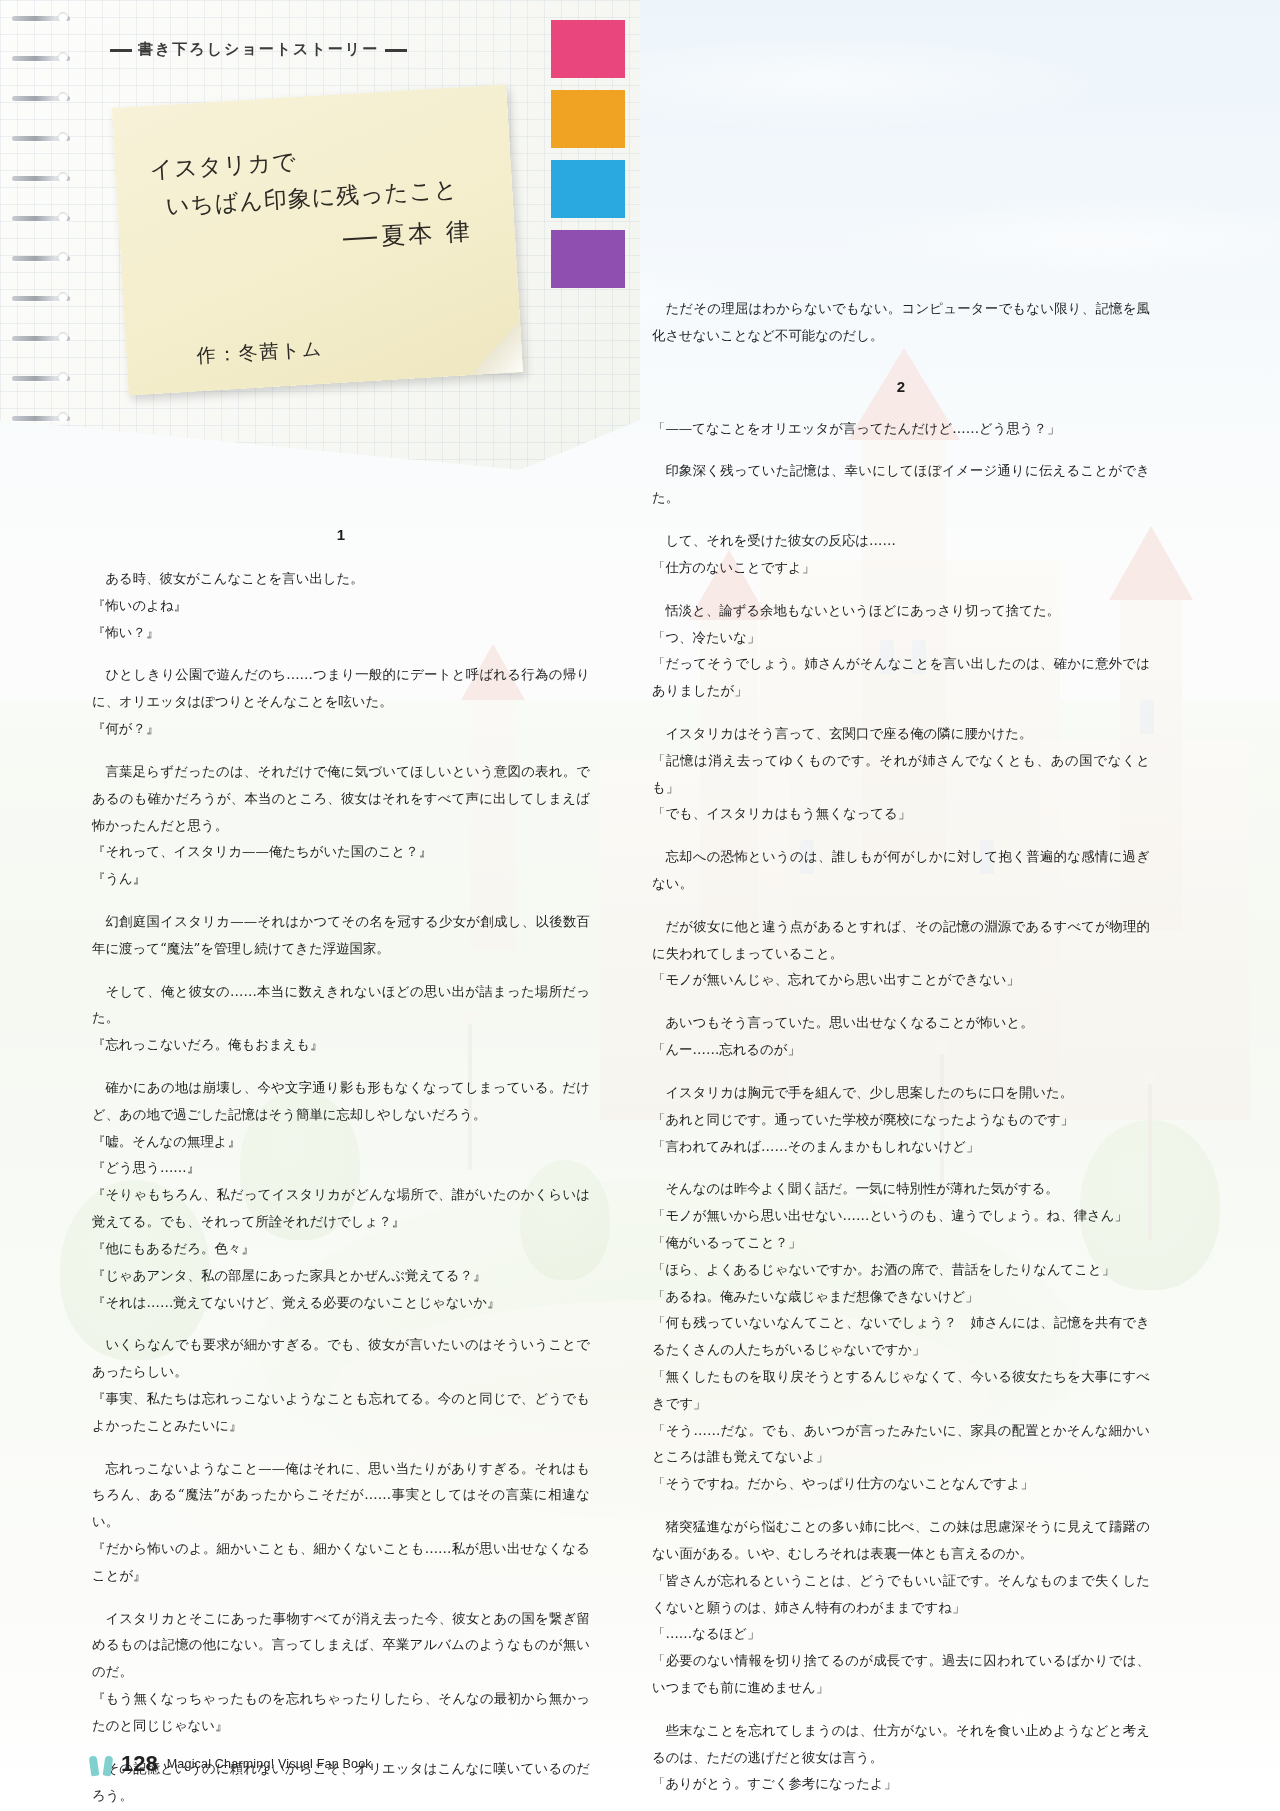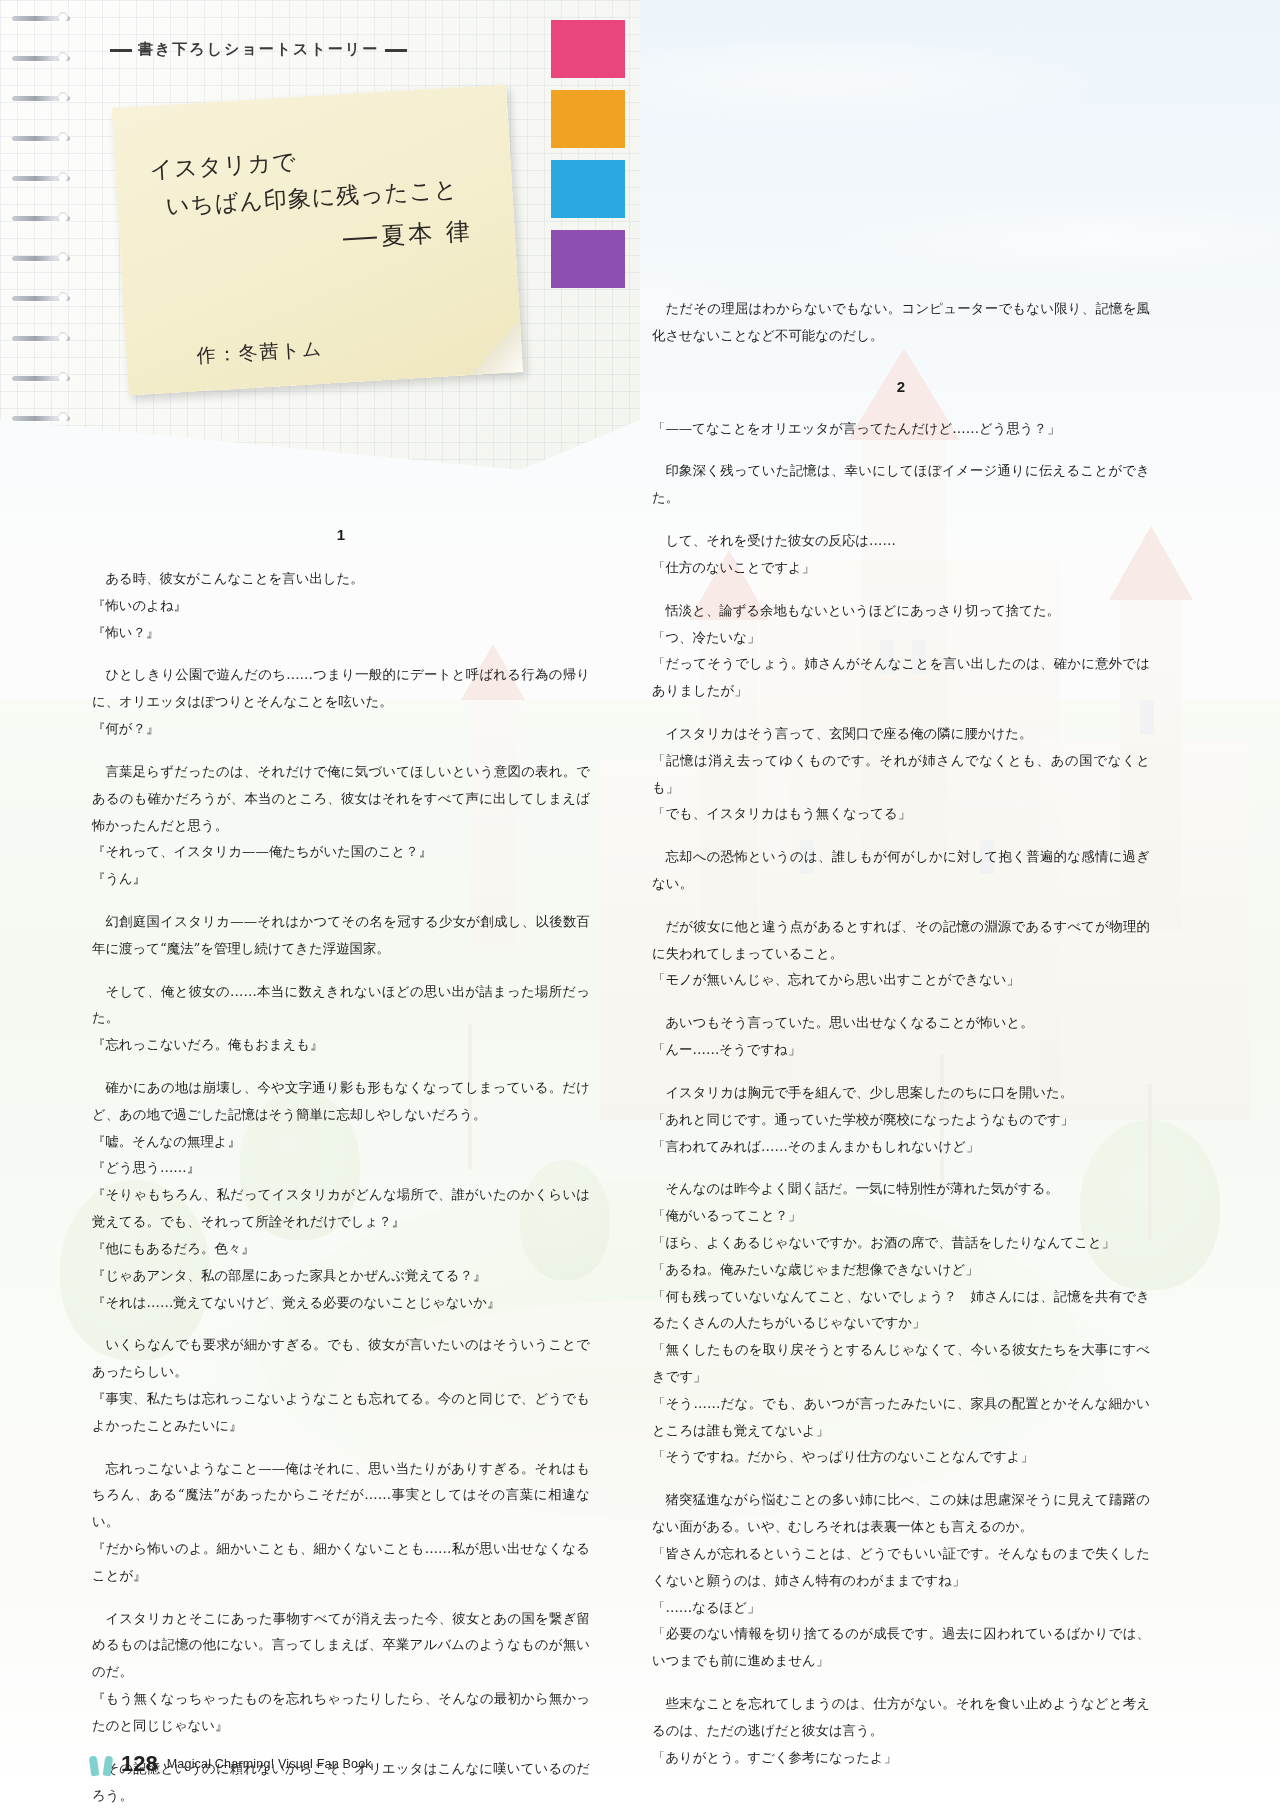--- a/index.html
+++ b/index.html
@@ -280,25 +280,26 @@
   <p class="ind">恬淡と、論ずる余地もないというほどにあっさり切って捨てた。</p>
   <p>「つ、冷たいな」</p>
   <p>「だってそうでしょう。姉さんがそんなことを言い出したのは、確かに意外ではありましたが」</p>
   <p class="ind">イスタリカはそう言って、玄関口で座る俺の隣に腰かけた。</p>
   <p>「記憶は消え去ってゆくものです。それが姉さんでなくとも、あの国でなくとも」</p>
   <p>「でも、イスタリカはもう無くなってる」</p>
   <p class="ind">忘却への恐怖というのは、誰しもが何がしかに対して抱く普遍的な感情に過ぎない。</p>
   <p class="ind">だが彼女に他と違う点があるとすれば、その記憶の淵源であるすべてが物理的に失われてしまっていること。</p>
   <p>「モノが無いんじゃ、忘れてから思い出すことができない」</p>
   <p class="ind">あいつもそう言っていた。思い出せなくなることが怖いと。</p>
-  <p>「んー……そうですね」</p>
+  <p>「んー……忘れるのが」</p>
   <p class="ind">イスタリカは胸元で手を組んで、少し思案したのちに口を開いた。</p>
   <p>「あれと同じです。通っていた学校が廃校になったようなものです」</p>
   <p>「言われてみれば……そのまんまかもしれないけど」</p>
   <p class="ind">そんなのは昨今よく聞く話だ。一気に特別性が薄れた気がする。</p>
+  <p>「モノが無いから思い出せない……というのも、違うでしょう。ね、律さん」</p>
   <p>「俺がいるってこと？」</p>
   <p>「ほら、よくあるじゃないですか。お酒の席で、昔話をしたりなんてこと」</p>
   <p>「あるね。俺みたいな歳じゃまだ想像できないけど」</p>
   <p>「何も残っていないなんてこと、ないでしょう？　姉さんには、記憶を共有できるたくさんの人たちがいるじゃないですか」</p>
   <p>「無くしたものを取り戻そうとするんじゃなくて、今いる彼女たちを大事にすべきです」</p>
   <p>「そう……だな。でも、あいつが言ったみたいに、家具の配置とかそんな細かいところは誰も覚えてないよ」</p>
   <p>「そうですね。だから、やっぱり仕方のないことなんですよ」</p>
   <p class="ind">猪突猛進ながら悩むことの多い姉に比べ、この妹は思慮深そうに見えて躊躇のない面がある。いや、むしろそれは表裏一体とも言えるのか。</p>
   <p>「皆さんが忘れるということは、どうでもいい証です。そんなものまで失くしたくないと願うのは、姉さん特有のわがままですね」</p>
   <p>「……なるほど」</p>

